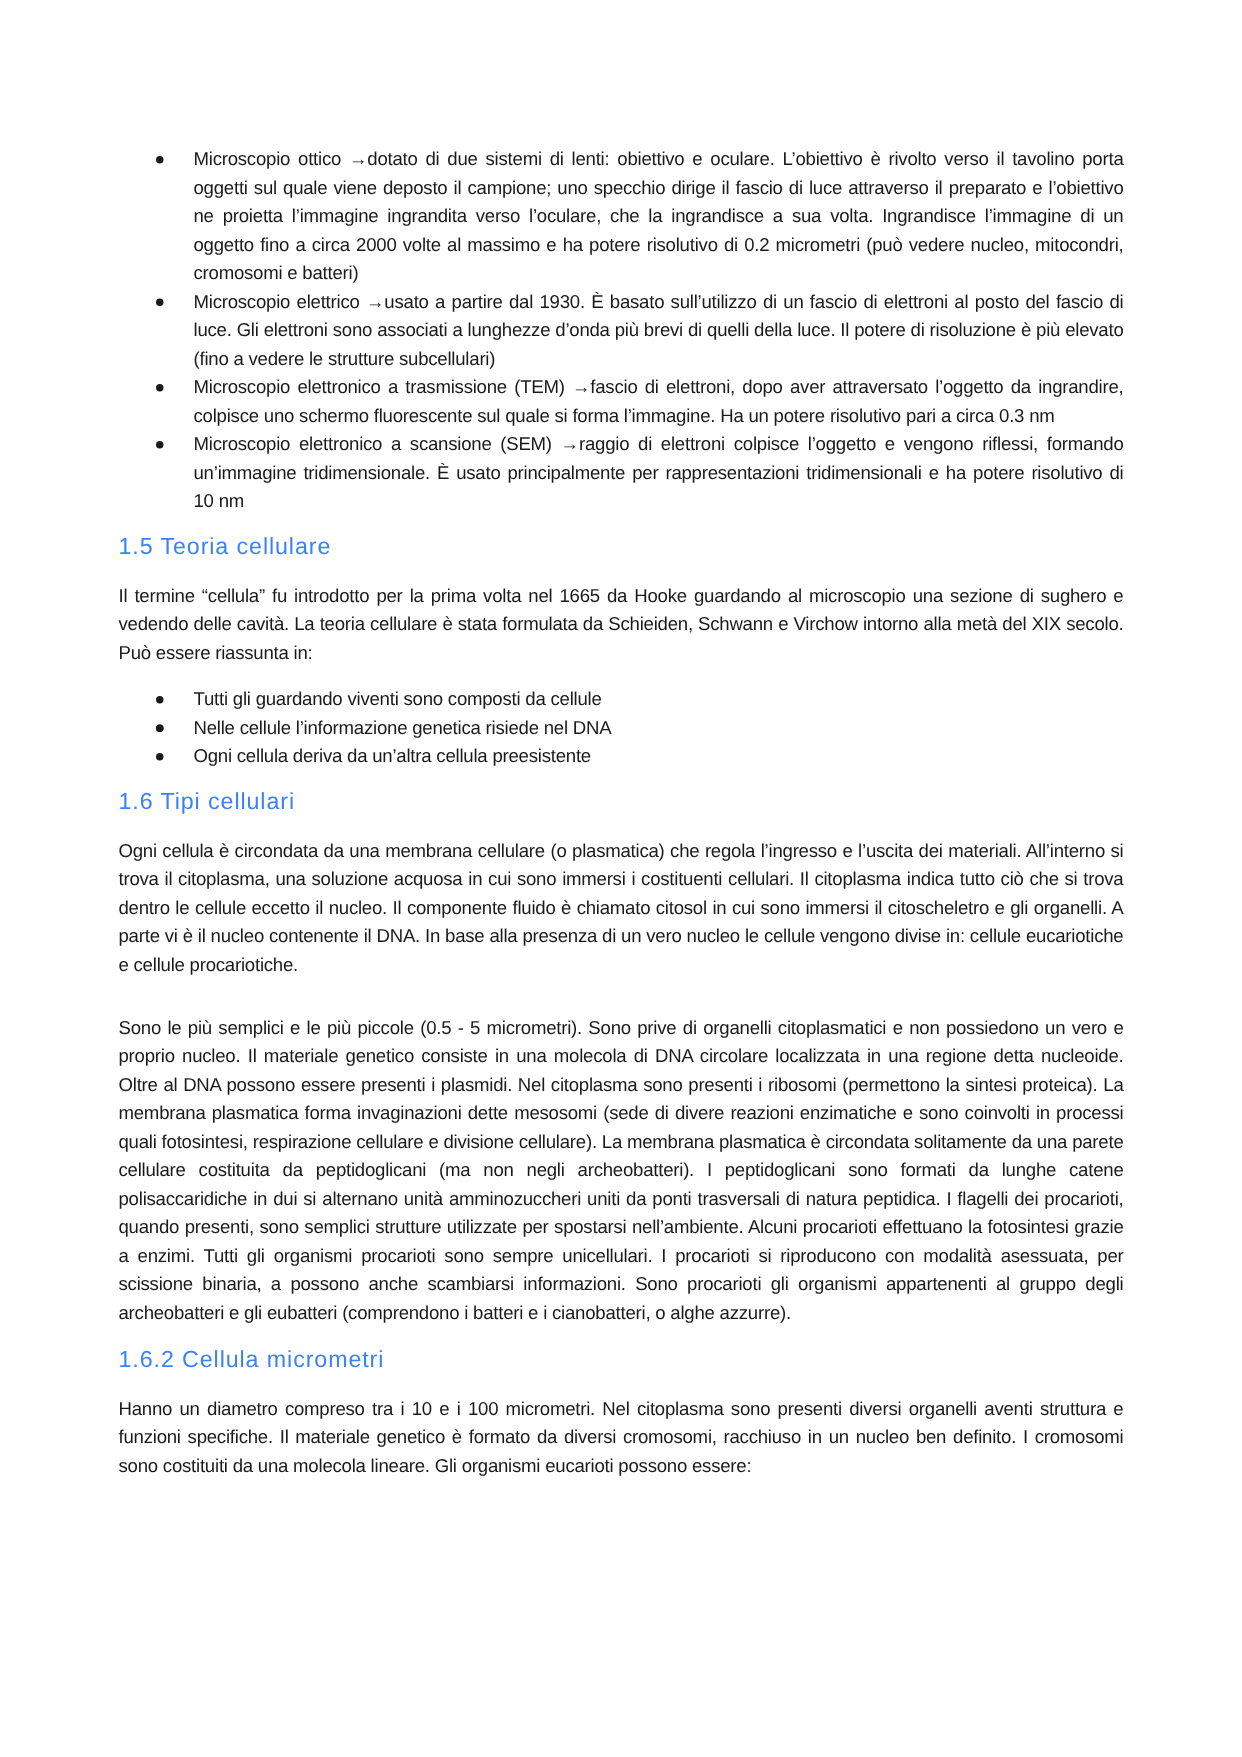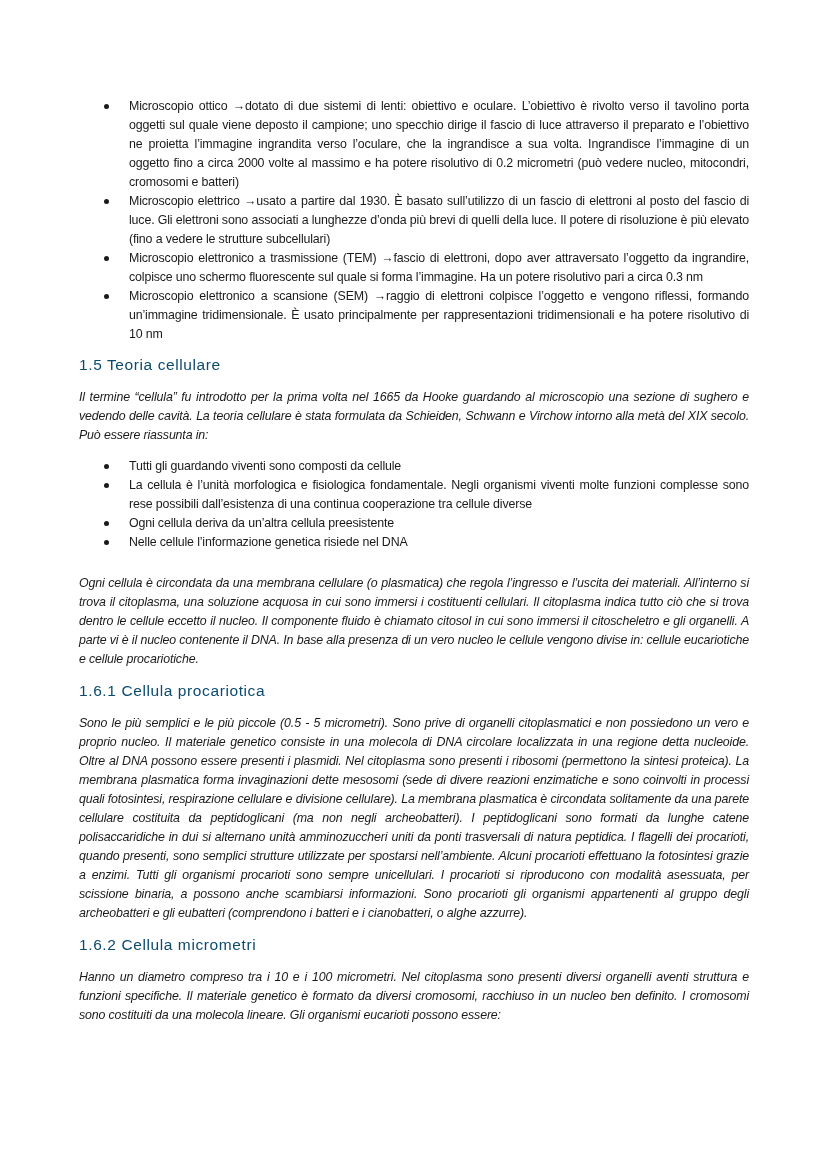--- a/index.html
+++ b/index.html
@@ -28,21 +28,20 @@
       left: 79px;
       top: 97px;
       width: 670px;
     }
     .p {
       font-size: 12.4px;
       line-height: 19px;
       text-align: justify;
       margin: 0;
       letter-spacing: -0.15px;
-      font-style: italic;
     }
     ul.bullets {
       list-style: none;
       margin: 0;
       padding: 0;
     }
     ul.bullets li {
       position: relative;
       padding-left: 50px;
       font-size: 12.4px;
@@ -54,21 +53,21 @@
       position: absolute;
       left: 25px;
       top: 7px;
       width: 5px;
       height: 5px;
       border-radius: 50%;
       background: #1a1a1a;
     }
     .h2 {
       font-size: 15.5px;
-      color: #0c4a6e;
+      color: #3b82f6;
       letter-spacing: 0.6px;
       margin: 0;
       line-height: 22px;
       font-weight: normal;
     }
     .gap-after-list { height: 10px; }
     .gap-after-h { height: 12px; }
     .gap-before-list { height: 12px; }
     .gap-after-p { height: 11px; }
   </style>
@@ -102,38 +101,37 @@
     <div class="gap-after-h"></div>
     <p class="p">Il termine “cellula” fu introdotto per la prima volta nel 1665 da Hooke guardando al microscopio una sezione di sughero e vedendo delle cavità. La teoria cellulare è stata formulata da Schieiden, Schwann e Virchow intorno alla metà del XIX secolo. Può essere riassunta in:</p>
     <div class="gap-before-list"></div>
     <ul class="bullets">
       <li>
         <span class="dot"></span>
         <span>Tutti gli guardando viventi sono composti da cellule</span>
       </li>
       <li>
         <span class="dot"></span>
-        <span>La cellula è l’unità morfologica e fisiologica fondamentale. Negli organismi viventi molte funzioni complesse sono rese possibili dall’esistenza di una continua cooperazione tra cellule diverse</span>
+      </li>
+      <li>
+        <span class="dot"></span>
+        <span>Nelle cellule l’informazione genetica risiede nel DNA</span>
       </li>
       <li>
         <span class="dot"></span>
         <span>Ogni cellula deriva da un’altra cellula preesistente</span>
       </li>
-      <li>
-        <span class="dot"></span>
-        <span>Nelle cellule l’informazione genetica risiede nel DNA</span>
-      </li>
     </ul>
 
     <div class="gap-after-list"></div>
+    <h2 class="h2">1.6 Tipi cellulari</h2>
     <div class="gap-after-h"></div>
     <p class="p">Ogni cellula è circondata da una membrana cellulare (o plasmatica) che regola l’ingresso e l’uscita dei materiali. All’interno si trova il citoplasma, una soluzione acquosa in cui sono immersi i costituenti cellulari. Il citoplasma indica tutto ciò che si trova dentro le cellule eccetto il nucleo. Il componente fluido è chiamato citosol in cui sono immersi il citoscheletro e gli organelli. A parte vi è il nucleo contenente il DNA. In base alla presenza di un vero nucleo le cellule vengono divise in: cellule eucariotiche e cellule procariotiche.</p>
 
     <div class="gap-after-p"></div>
-    <h2 class="h2">1.6.1 Cellula procariotica</h2>
     <div class="gap-after-h"></div>
     <p class="p">Sono le più semplici e le più piccole (0.5 - 5 micrometri). Sono prive di organelli citoplasmatici e non possiedono un vero e proprio nucleo. Il materiale genetico consiste in una molecola di DNA circolare localizzata in una regione detta nucleoide. Oltre al DNA possono essere presenti i plasmidi. Nel citoplasma sono presenti i ribosomi (permettono la sintesi proteica). La membrana plasmatica forma invaginazioni dette mesosomi (sede di divere reazioni enzimatiche e sono coinvolti in processi quali fotosintesi, respirazione cellulare e divisione cellulare). La membrana plasmatica è circondata solitamente da una parete cellulare costituita da peptidoglicani (ma non negli archeobatteri). I peptidoglicani sono formati da lunghe catene polisaccaridiche in dui si alternano unità amminozuccheri uniti da ponti trasversali di natura peptidica. I flagelli dei procarioti, quando presenti, sono semplici strutture utilizzate per spostarsi nell’ambiente. Alcuni procarioti effettuano la fotosintesi grazie a enzimi. Tutti gli organismi procarioti sono sempre unicellulari. I procarioti si riproducono con modalità asessuata, per scissione binaria, a possono anche scambiarsi informazioni. Sono procarioti gli organismi appartenenti al gruppo degli archeobatteri e gli eubatteri (comprendono i batteri e i cianobatteri, o alghe azzurre).</p>
 
     <div class="gap-after-p"></div>
     <h2 class="h2">1.6.2 Cellula micrometri</h2>
     <div class="gap-after-h"></div>
     <p class="p">Hanno un diametro compreso tra i 10 e i 100 micrometri. Nel citoplasma sono presenti diversi organelli aventi struttura e funzioni specifiche. Il materiale genetico è formato da diversi cromosomi, racchiuso in un nucleo ben definito. I cromosomi sono costituiti da una molecola lineare. Gli organismi eucarioti possono essere:</p>
 
   </div>
 </div>

